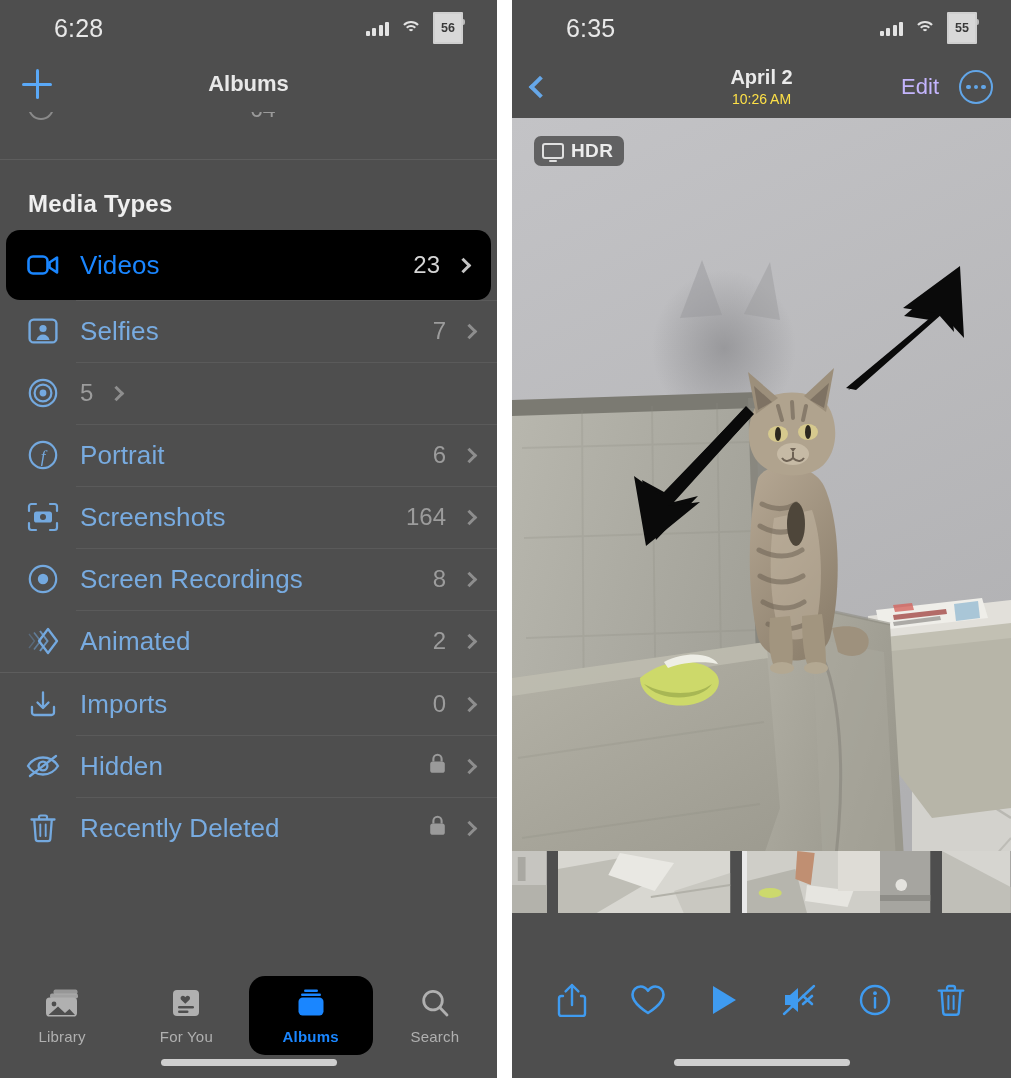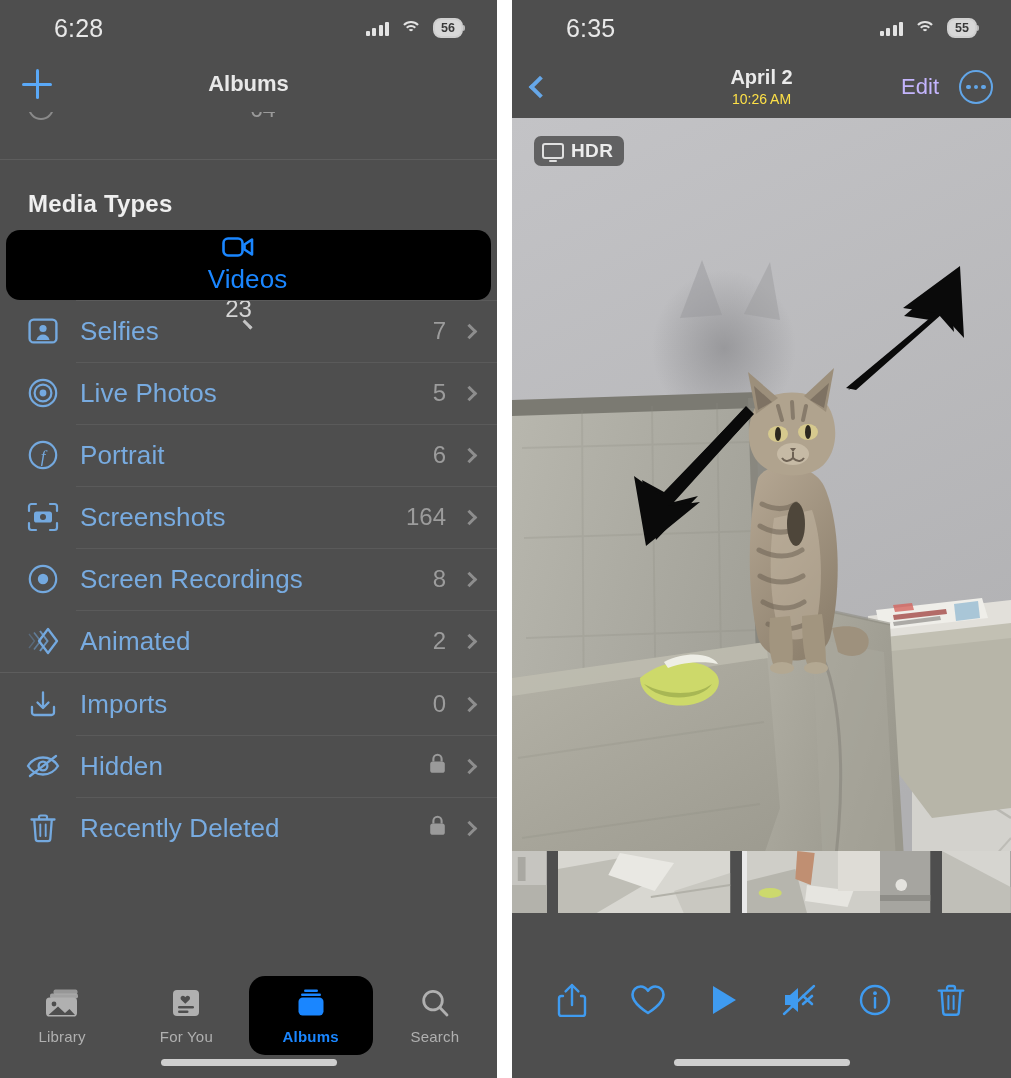--- a/index.html
+++ b/index.html
@@ -38,22 +38,22 @@
   .sig i { display:block; width:4px; background:#e3e3e3; border-radius:1px; }
   .sig i:nth-child(1){height:5px;} .sig i:nth-child(2){height:8px;}
   .sig i:nth-child(3){height:11px;} .sig i:nth-child(4){height:14px;}
   .wifi { position:relative; width:22px; height:16px; }
   .wifi span { position:absolute; left:50%; transform:translateX(-50%);
     border:2.3px solid #e3e3e3; border-bottom-color:transparent;
     border-left-color:transparent; border-right-color:transparent; border-radius:50%; }
   .wifi span:nth-child(1){ width:22px;height:22px;top:1px;}
   .wifi span:nth-child(2){ width:14px;height:14px;top:5px;}
   .wifi span:nth-child(3){ width:6px;height:6px;top:9px;}
-  .batt { position:relative; width:30px; height:20px; border:2px solid #cfcfcf;
-          border-radius:8px; display:flex; align-items:center; justify-content:center; }
+  .batt { position:relative; width:30px; height:32px; border:2px solid #cfcfcf;
+          border-radius:1px; display:flex; align-items:center; justify-content:center; }
   .batt:after { content:""; position:absolute; right:-4px; top:4.5px; width:2.5px;
                 height:6px; background:#b9b9b9; border-radius:0 2px 2px 0; }
   .batt b { font-size:12.5px; font-weight:700; color:#3a3a3a; }
   .batt.filled { background:#d8d8d8; }
 
   
   .nav-albums {
     position: relative; height: 56px;
     display:flex; align-items:center; justify-content:center;
   }
@@ -96,21 +96,21 @@
               display:flex; align-items:center; justify-content:center; color:#74a9df; }
   .row .label { flex:1; font-size:26px; color:#78abe0; letter-spacing:.1px; }
   .row .count { font-size:24px; color:#9c9c9c; margin-right:18px; }
   .row .chev { width:11px; height:11px; border-right:3px solid #8e8e8e;
                border-top:3px solid #8e8e8e; transform:rotate(45deg); }
   .row .lock { color:#9a9a9a; font-size:21px; margin-right:18px; }
 
   
   .row.selected {
     background:#000; border-radius:14px;
-    margin: 0 6px; padding-left:20px; height:70px;flex-direction:column;
+    margin: 0 6px; padding-left:20px; height:70px;
   }
   .row.selected:before { display:none; }
   .row.selected .label { color:#1a86ff; }
   .row.selected .ico { color:#1a86ff; }
   .row.selected .count { color:#d5d5d5; }
   .row.selected .chev { border-color:#c4c4c4; }
   .row.after-selected:before { left:76px; }
 
   
   .tabbar {
@@ -253,21 +253,20 @@
       </div>
 
       <div class="row">
         <span class="ico">
           <svg width="30" height="30" viewBox="0 0 30 30" fill="none">
             <circle cx="15" cy="15" r="13.2" stroke="currentColor" stroke-width="2.2"></circle>
             <circle cx="15" cy="15" r="8.4" stroke="currentColor" stroke-width="2.2"></circle>
             <circle cx="15" cy="15" r="3.4" fill="currentColor"></circle>
           </svg>
         </span>
-        <span class="label">Live Photos</span>
         <span class="count">5</span>
         <span class="chev"></span>
       </div>
 
       <div class="row">
         <span class="ico">
           <svg width="30" height="30" viewBox="0 0 30 30" fill="none">
             <circle cx="15" cy="15" r="13.2" stroke="currentColor" stroke-width="2.2"></circle>
             <text x="15" y="21.5" text-anchor="middle" font-family="Liberation Serif, serif" font-style="italic" font-size="17" fill="currentColor">f</text>
           </svg>

